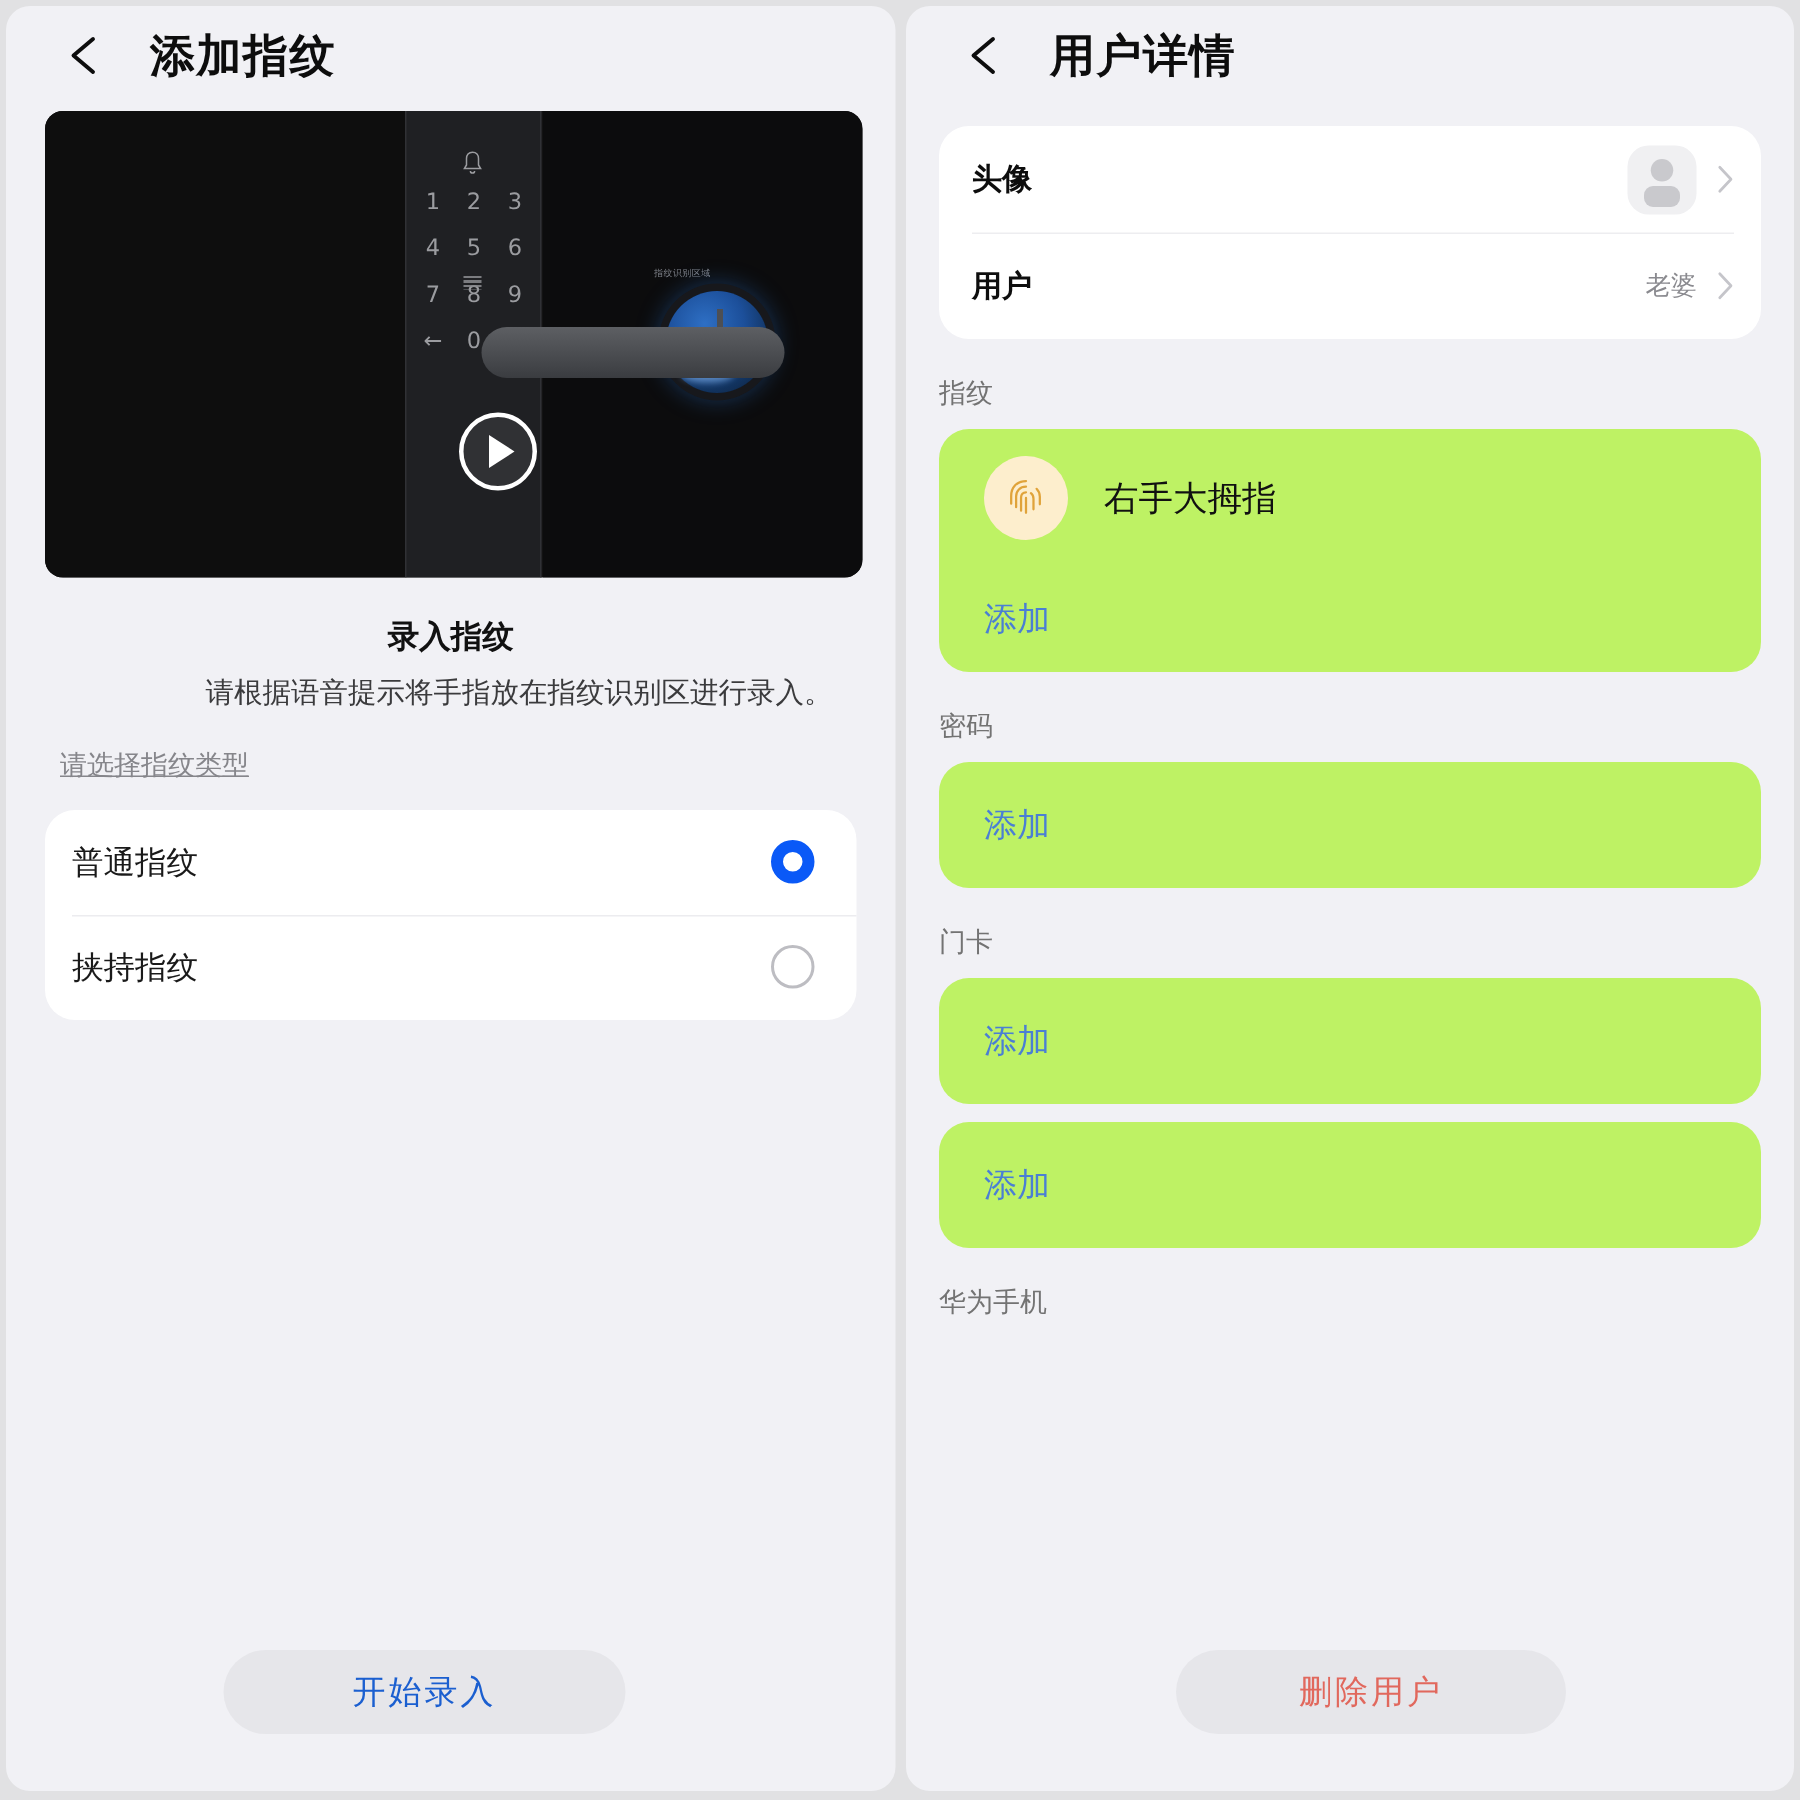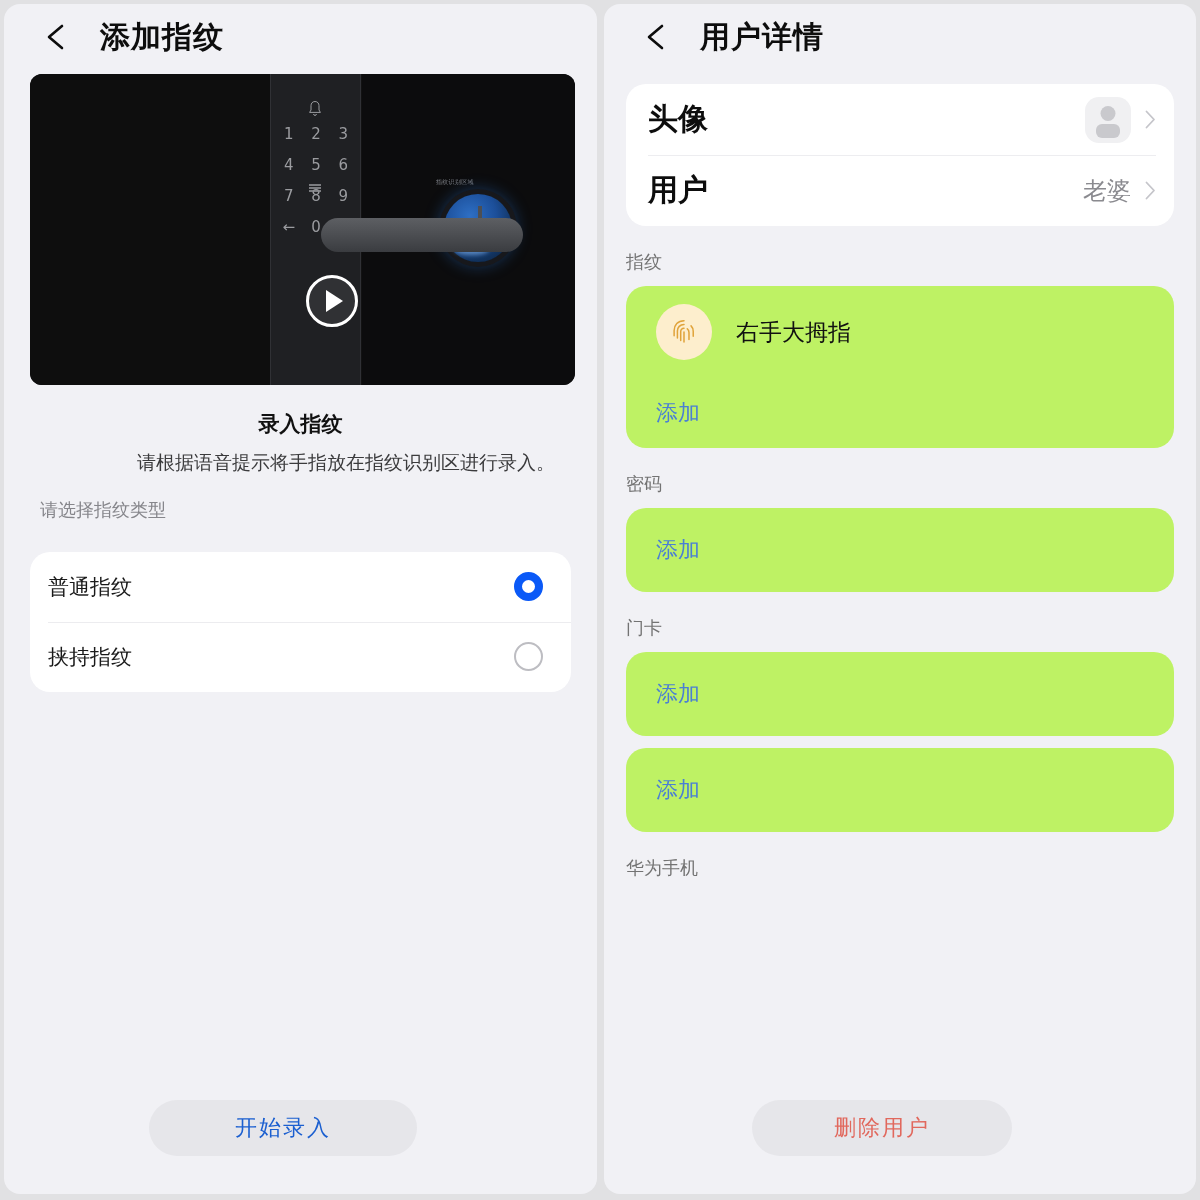--- a/index.html
+++ b/index.html
@@ -114,24 +114,24 @@
   .enroll-title {
     margin-top: 25px; text-align: center;
     font-size: 21px; font-weight: 700; color: #111;
   }
   .enroll-desc {
     margin-top: 12px; text-align: right;
     font-size: 19px; color: #3b3b3d; padding: 0 42px; line-height: 1.35;
   }
   .section-label {
     margin: 22px 0 0 36px;
-    font-size: 18px; color: #86868b;
+    font-size: 18px; color: #86868b; text-decoration: underline;
   }
   .card {
-    margin: 30px 26px 0 26px;
+    margin: 18px 26px 0 26px;
     background: #ffffff;
     border-radius: 20px;
   }
   .radio-row {
     height: 70px; display: flex; align-items: center;
     padding: 0 28px 0 18px;
     position: relative;
   }
   .radio-row + .radio-row::before {
     content: ""; position: absolute; left: 18px; right: 0; top: 0;
@@ -149,39 +149,39 @@
 
   
   .bottom-btn {
     position: absolute; bottom: 38px;
     height: 56px; border-radius: 28px;
     background: #e6e6ea;
     display: flex; align-items: center; justify-content: center;
     font-size: 22px; letter-spacing: 2px;
   }
   .btn-start { left: 145px; width: 268px; color: #1b5fd0; }
-  .btn-delete{ left: 148px; width: 260px; color: #e1685d; }
+  .btn-delete{ left: 180px; width: 260px; color: #e1685d; }
 
   
   .info-card {
     margin: 14px 22px 0 22px;
     background: #ffffff;
     border-radius: 20px;
     padding: 0 18px 0 22px;
   }
   .info-row {
     height: 71px; display: flex; align-items: center;
     position: relative;
   }
   .info-row + .info-row::before {
     content: ""; position: absolute; left: 0; right: 0; top: 0;
     height: 1px; background: #ededf0;
   }
-  .info-key { font-size: 30px; font-weight: 700; color: #0d0d0d; flex: 1; }
-  .info-val { font-size: 24px; color: #8a8a8f; margin-right: 14px; }
+  .info-key { font-size: 20px; font-weight: 700; color: #0d0d0d; flex: 1; }
+  .info-val { font-size: 17px; color: #8a8a8f; margin-right: 14px; }
   .chev { width: 11px; height: 19px; flex: none; }
   .avatar {
     width: 46px; height: 46px; border-radius: 14px;
     background: #f0f0f2; margin-right: 14px;
     display: flex; align-items: flex-end; justify-content: center;
     overflow: hidden;
   }
   .group-label {
     margin: 24px 0 0 22px;
     font-size: 18px; color: #737373;

